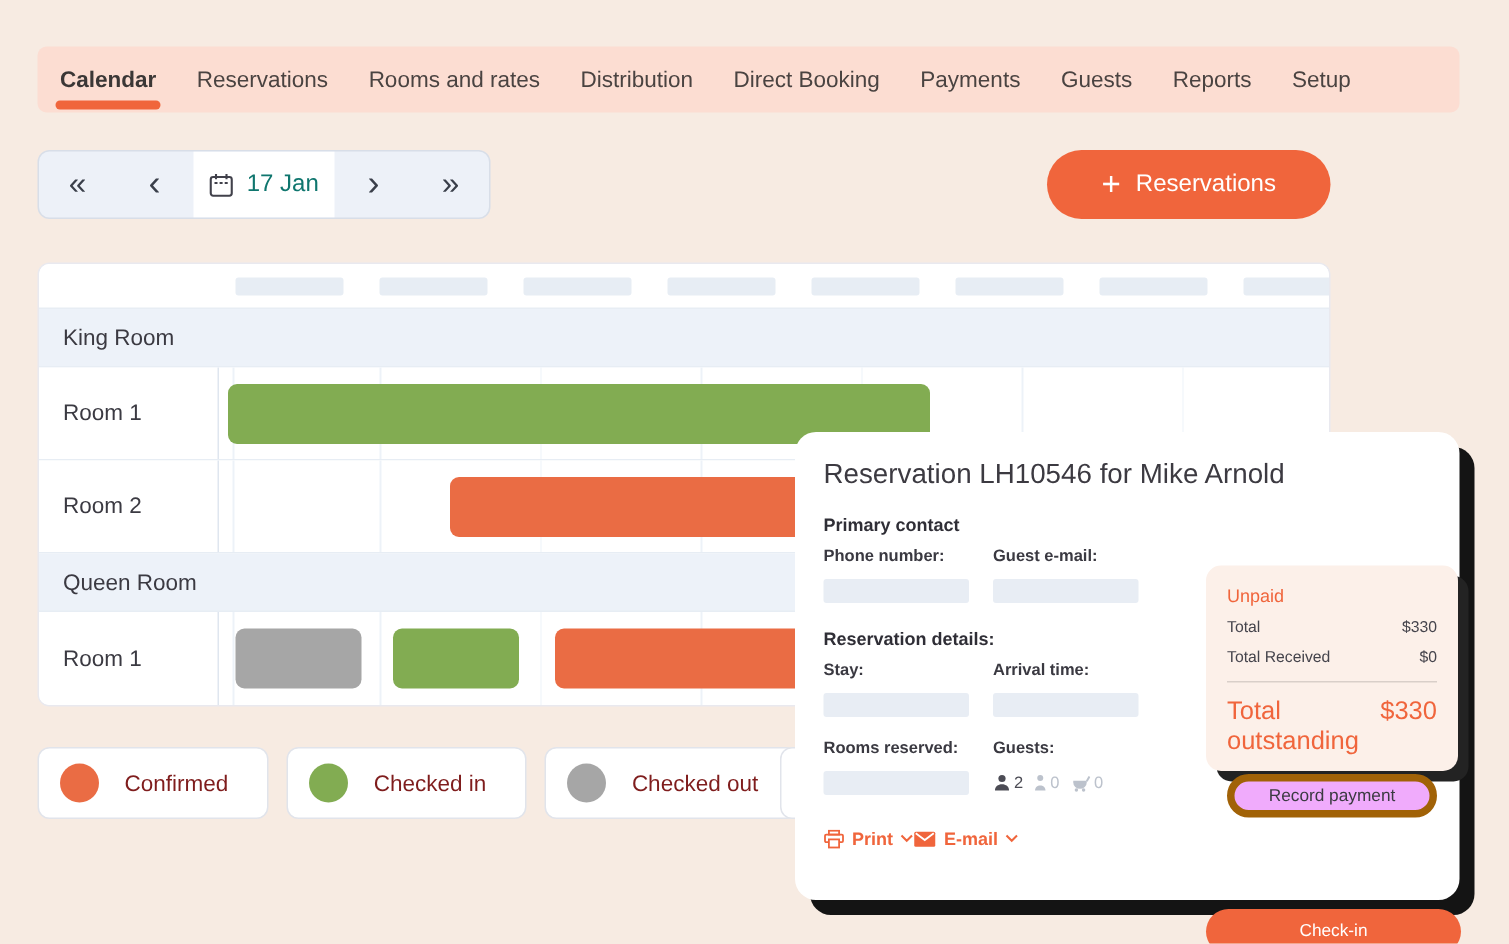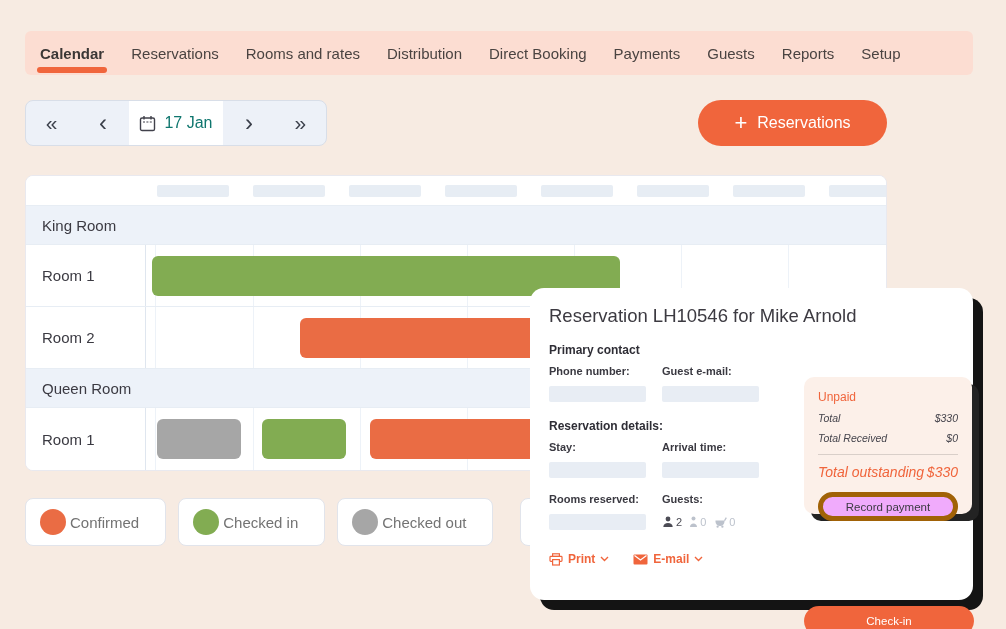--- a/index.html
+++ b/index.html
@@ -44,22 +44,22 @@
   .room-label { width:120px; border-right:1px solid #dfe6ef; display:flex; align-items:center;
                 padding-left:16px; font-size:15px; color:#3b3a42; flex:none; }
   .timeline { flex:1; position:relative;
      background-image:repeating-linear-gradient(to right,#edf2f8 0 1px,transparent 1px 107px);
      background-position:107px 0; }
   .resbar { position:absolute; top:11px; height:40px; border-radius:6px; cursor:pointer; }
 
   
   #legend { position:absolute; left:25px; top:498px; display:flex; gap:12px; }
   .legend-box { height:48px; background:#fff; border:1px solid #e1e4eb; border-radius:8px;
-                display:flex; align-items:center; gap:4px; padding:0 26px 0 14px;
-                font-size:15px; color:#737373; cursor:pointer; }
+                display:flex; align-items:center; gap:17px; padding:0 26px 0 14px;
+                font-size:15px; color:#7f1d1d; cursor:pointer; }
   .legend-dot { width:26px; height:26px; border-radius:50%; }
   .legend-partial { position:absolute; left:520px; top:498px; width:70px; height:48px;
                 background:#fff; border:1px solid #e1e4eb; border-radius:8px; cursor:pointer; }
 
   
   .modal { position:absolute; left:530px; top:288px; width:443px; height:312px;
            background:#ffffff; border-radius:14px; box-shadow:10px 10px 0 0 #141414;
            padding:17px 20px 14px 19px; }
   .modal-title { font-size:18.5px; color:#3c3a41; }
   .modal-body { display:flex; margin-top:16px; }
@@ -67,33 +67,33 @@
   .mheading { font-size:12px; font-weight:bold; color:#2f2e36; }
   .fieldgrid { display:flex; margin-top:8px; }
   .field { width:104px; margin-right:9px; }
   .field-label { font-size:11px; font-weight:bold; color:#3a3941; }
   .field-bar { width:97px; height:16px; background:#e8edf4; border-radius:2px; margin-top:9px; }
   .gap1 { margin-top:17px; }
   .guest-icons { display:flex; align-items:center; gap:7px; margin-top:9px; height:16px; }
   .gi { display:flex; align-items:center; gap:2px; font-size:11px; }
   .gi.dim { color:#bcc2cc; }
   .gi.dark { color:#4c4c55; }
-  .linkrow { display:flex; align-items:center; gap:24px; margin-top:22px; }
+  .linkrow { display:flex; align-items:center; gap:0; margin-top:22px; }
   .olink { display:flex; align-items:center; gap:5px; color:#f0653c; font-size:12px;
            font-weight:bold; cursor:pointer; }
 
   .mcol-right { flex:1; position:relative; }
   .paycard { position:absolute; left:23px; top:0px; width:168px; height:137px;
              background:#fcf0e9; border-radius:10px; box-shadow:7px 7px 0 0 #232323;
              padding:13px 14px 0 14px;margin-top:34px; }
   .pay-status { color:#f0653c; font-size:12px; }
-  .payrow { display:flex; justify-content:space-between; font-size:10.5px; color:#45444c; margin-top:8px;font-style:italic; }
+  .payrow { display:flex; justify-content:space-between; font-size:10.5px; color:#45444c; margin-top:8px; }
   .payrow:first-of-type { margin-top:13px; }
   .paycard hr { border:none; border-top:1px solid #d9cfc9; margin:10px 0 9px 0; }
-  .payrow.outstanding { color:#f0653c; font-size:14px; margin-top:0; }
+  .payrow.outstanding { color:#f0653c; font-size:17px; margin-top:0; }
   .pill { border-radius:16px; background:#f0abfc; border:5px solid #a16207; font-family:inherit;
           font-size:11.5px; color:#3b3a42; cursor:pointer; display:flex; align-items:center;
           justify-content:center; }
   .record-btn { width:140px; height:29px; margin-top:12px; }
   .process-btn { position:absolute; left:-7px; top:229px; width:205px; height:30px; }
   .checkin-btn { position:absolute; left:23px; top:263px; width:170px; height:30px;
                  background:#f0653c; border:none; color:#fff; }
   svg { display:block; }
 </style>
 </head>

